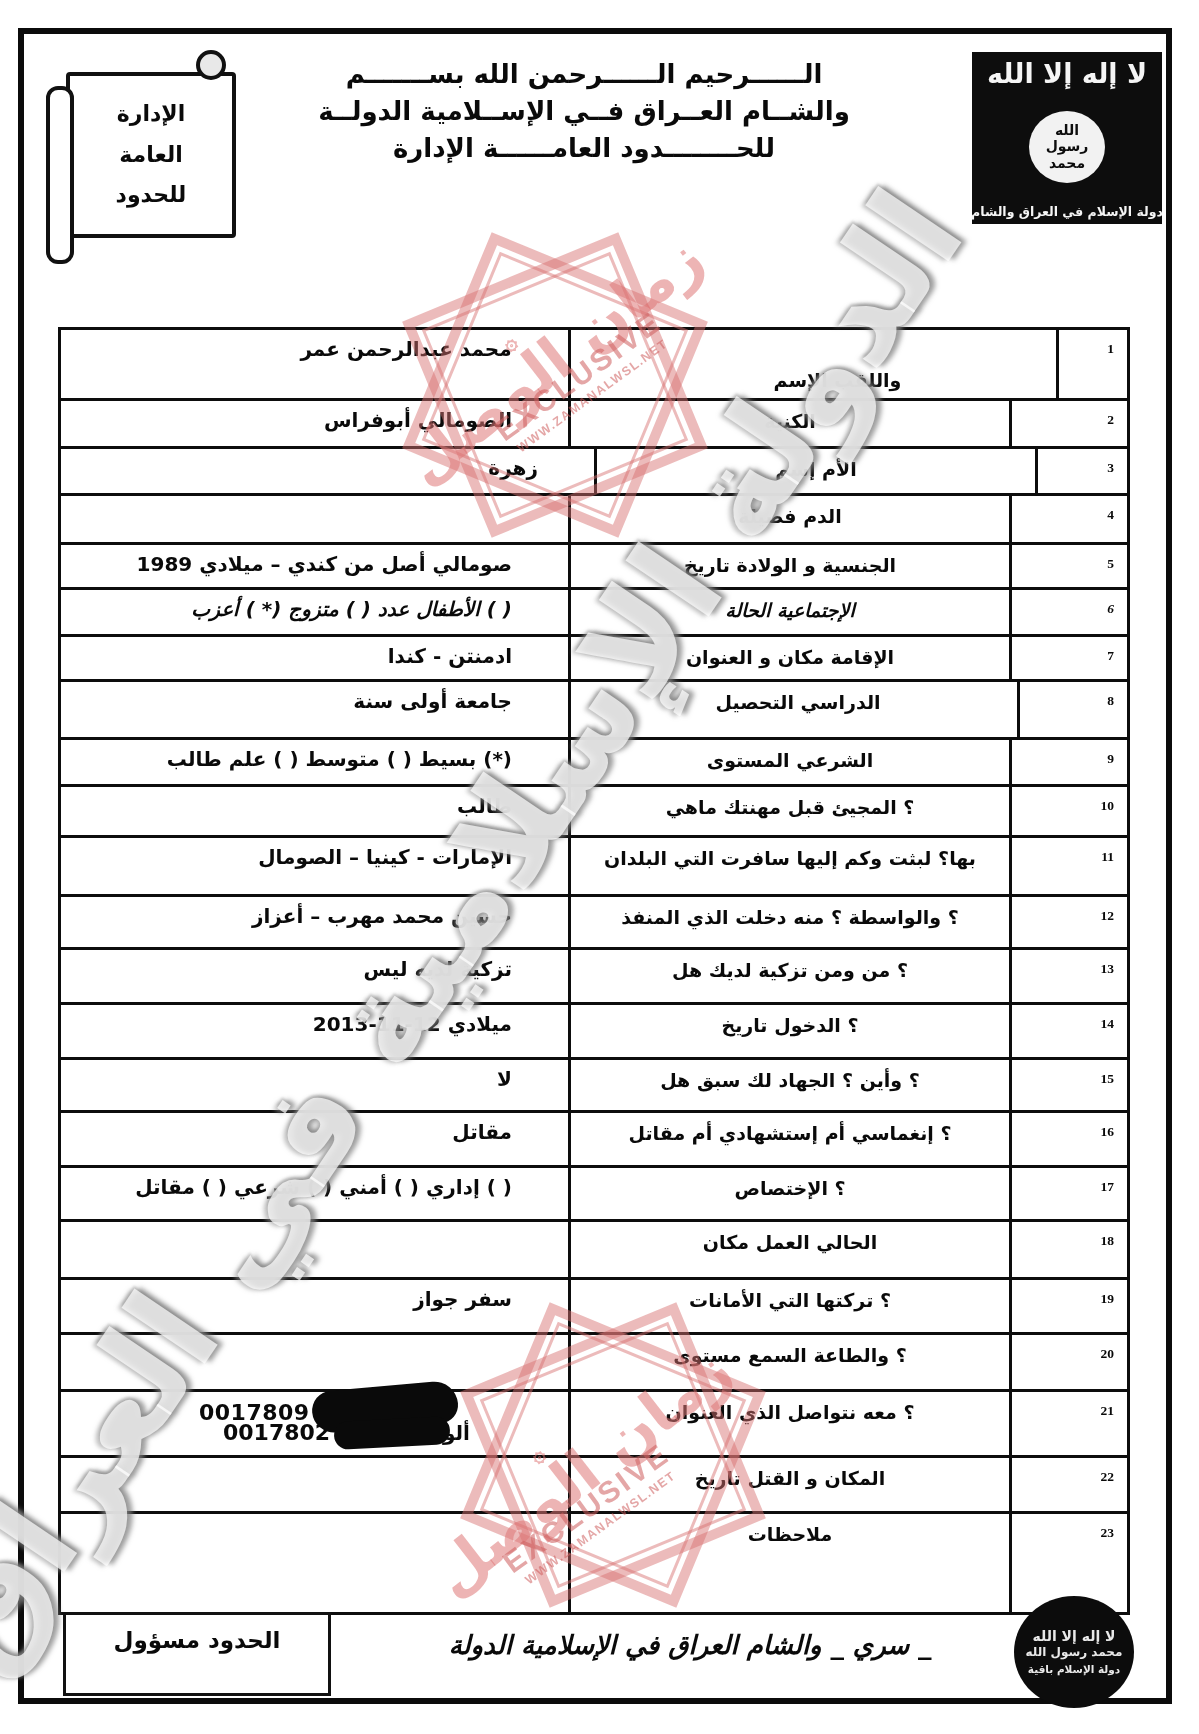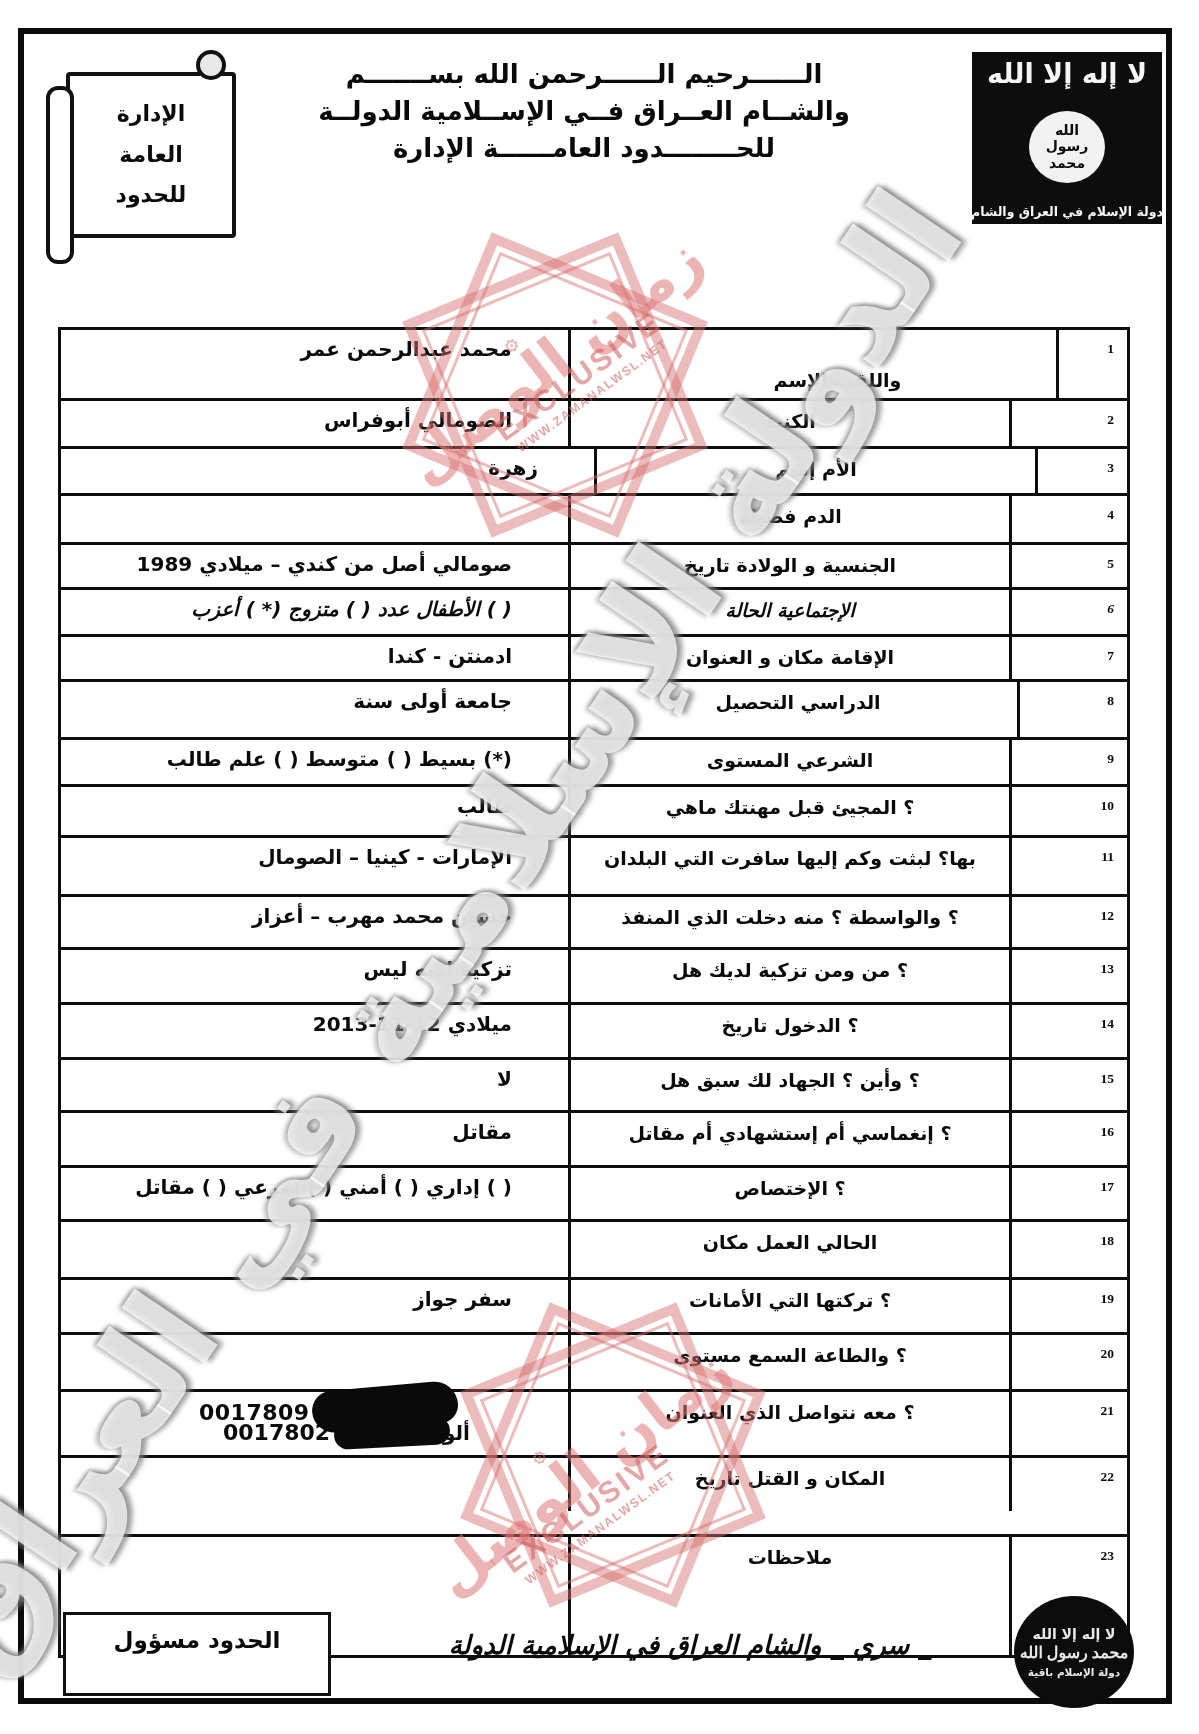--- a/index.html
+++ b/index.html
@@ -52,21 +52,21 @@
   .pnum{font-size:22px;font-weight:bold;letter-spacing:.5px;}
   .psuffix{font-size:20px;font-weight:bold;margin-left:-14px;}
   
   .fbox{left:63px;top:1612px;width:268px;height:84px;border:3px solid #111;box-sizing:border-box;z-index:2;
         text-align:center;padding-top:12px;font-size:23px;font-weight:bold;background:#fff;}
   .fcenter{left:350px;top:1630px;width:680px;text-align:center;font-size:26px;font-weight:bold;font-style:italic;z-index:2;}
   .fseal{left:1014px;top:1596px;width:120px;height:112px;background:#0c0c0c;border-radius:50%;z-index:4;
          color:#e9e9e9;display:flex;flex-direction:column;align-items:center;justify-content:center;
          text-align:center;line-height:1.2;}
   .fseal .s1{font-size:14px;font-weight:bold;}
-  .fseal .s2{font-size:16px;font-weight:bold;font-family:Liberation Serif, serif;}
+  .fseal .s2{font-size:12px;font-weight:bold;}
   .fseal .s3{font-size:10.5px;font-weight:bold;margin-top:4px;}
   
   .wm-big{left:-240px;top:752px;width:1500px;text-align:center;transform:rotate(-56deg);z-index:5;
           font-size:132px;font-weight:bold;white-space:nowrap;direction:rtl;pointer-events:none;
           color:rgba(255,255,255,0.72);
           text-shadow:4px 4px 5px rgba(125,125,125,0.75),-3px -3px 4px rgba(150,150,150,0.55),2px -2px 3px rgba(140,140,140,0.5);}
   
   .stamp{width:326px;height:326px;z-index:6;pointer-events:none;}
   .stamp-a{left:392px;top:222px;}
   .stamp-b{left:450px;top:1292px;}
@@ -220,21 +220,21 @@
         <div class="phone-line pl2"><span class="pnum">0017802</span><span class="blob blob2"></span><span class="psuffix">ألوا</span></div>
       </div>
       <div class="cell-label">‎العنوان ‎الذي ‎نتواصل ‎معه ‎؟</div>
       <div class="cell-num">21</div>
     </div>
     <div class="trow" style="height: 56px;">
       <div class="cell-value"></div>
       <div class="cell-label">‎تاريخ ‎القتل ‎و ‎المكان</div>
       <div class="cell-num">22</div>
     </div>
-    <div class="trow" style="height: 121px; margin-top: 23px;">
+    <div class="trow" style="height: 101px;">
       <div class="cell-value"></div>
       <div class="cell-label">‎ملاحظات</div>
       <div class="cell-num">23</div>
     </div>
   </div>
 
 <div class="abs fbox vis">‎مسؤول ‎الحدود</div>
 <div class="abs fcenter vis">‎الدولة ‎الإسلامية ‎في ‎العراق ‎والشام ‎_ ‎سري ‎_</div>
 <div class="abs fseal">
   <div class="s1">لا إله إلا الله</div>

